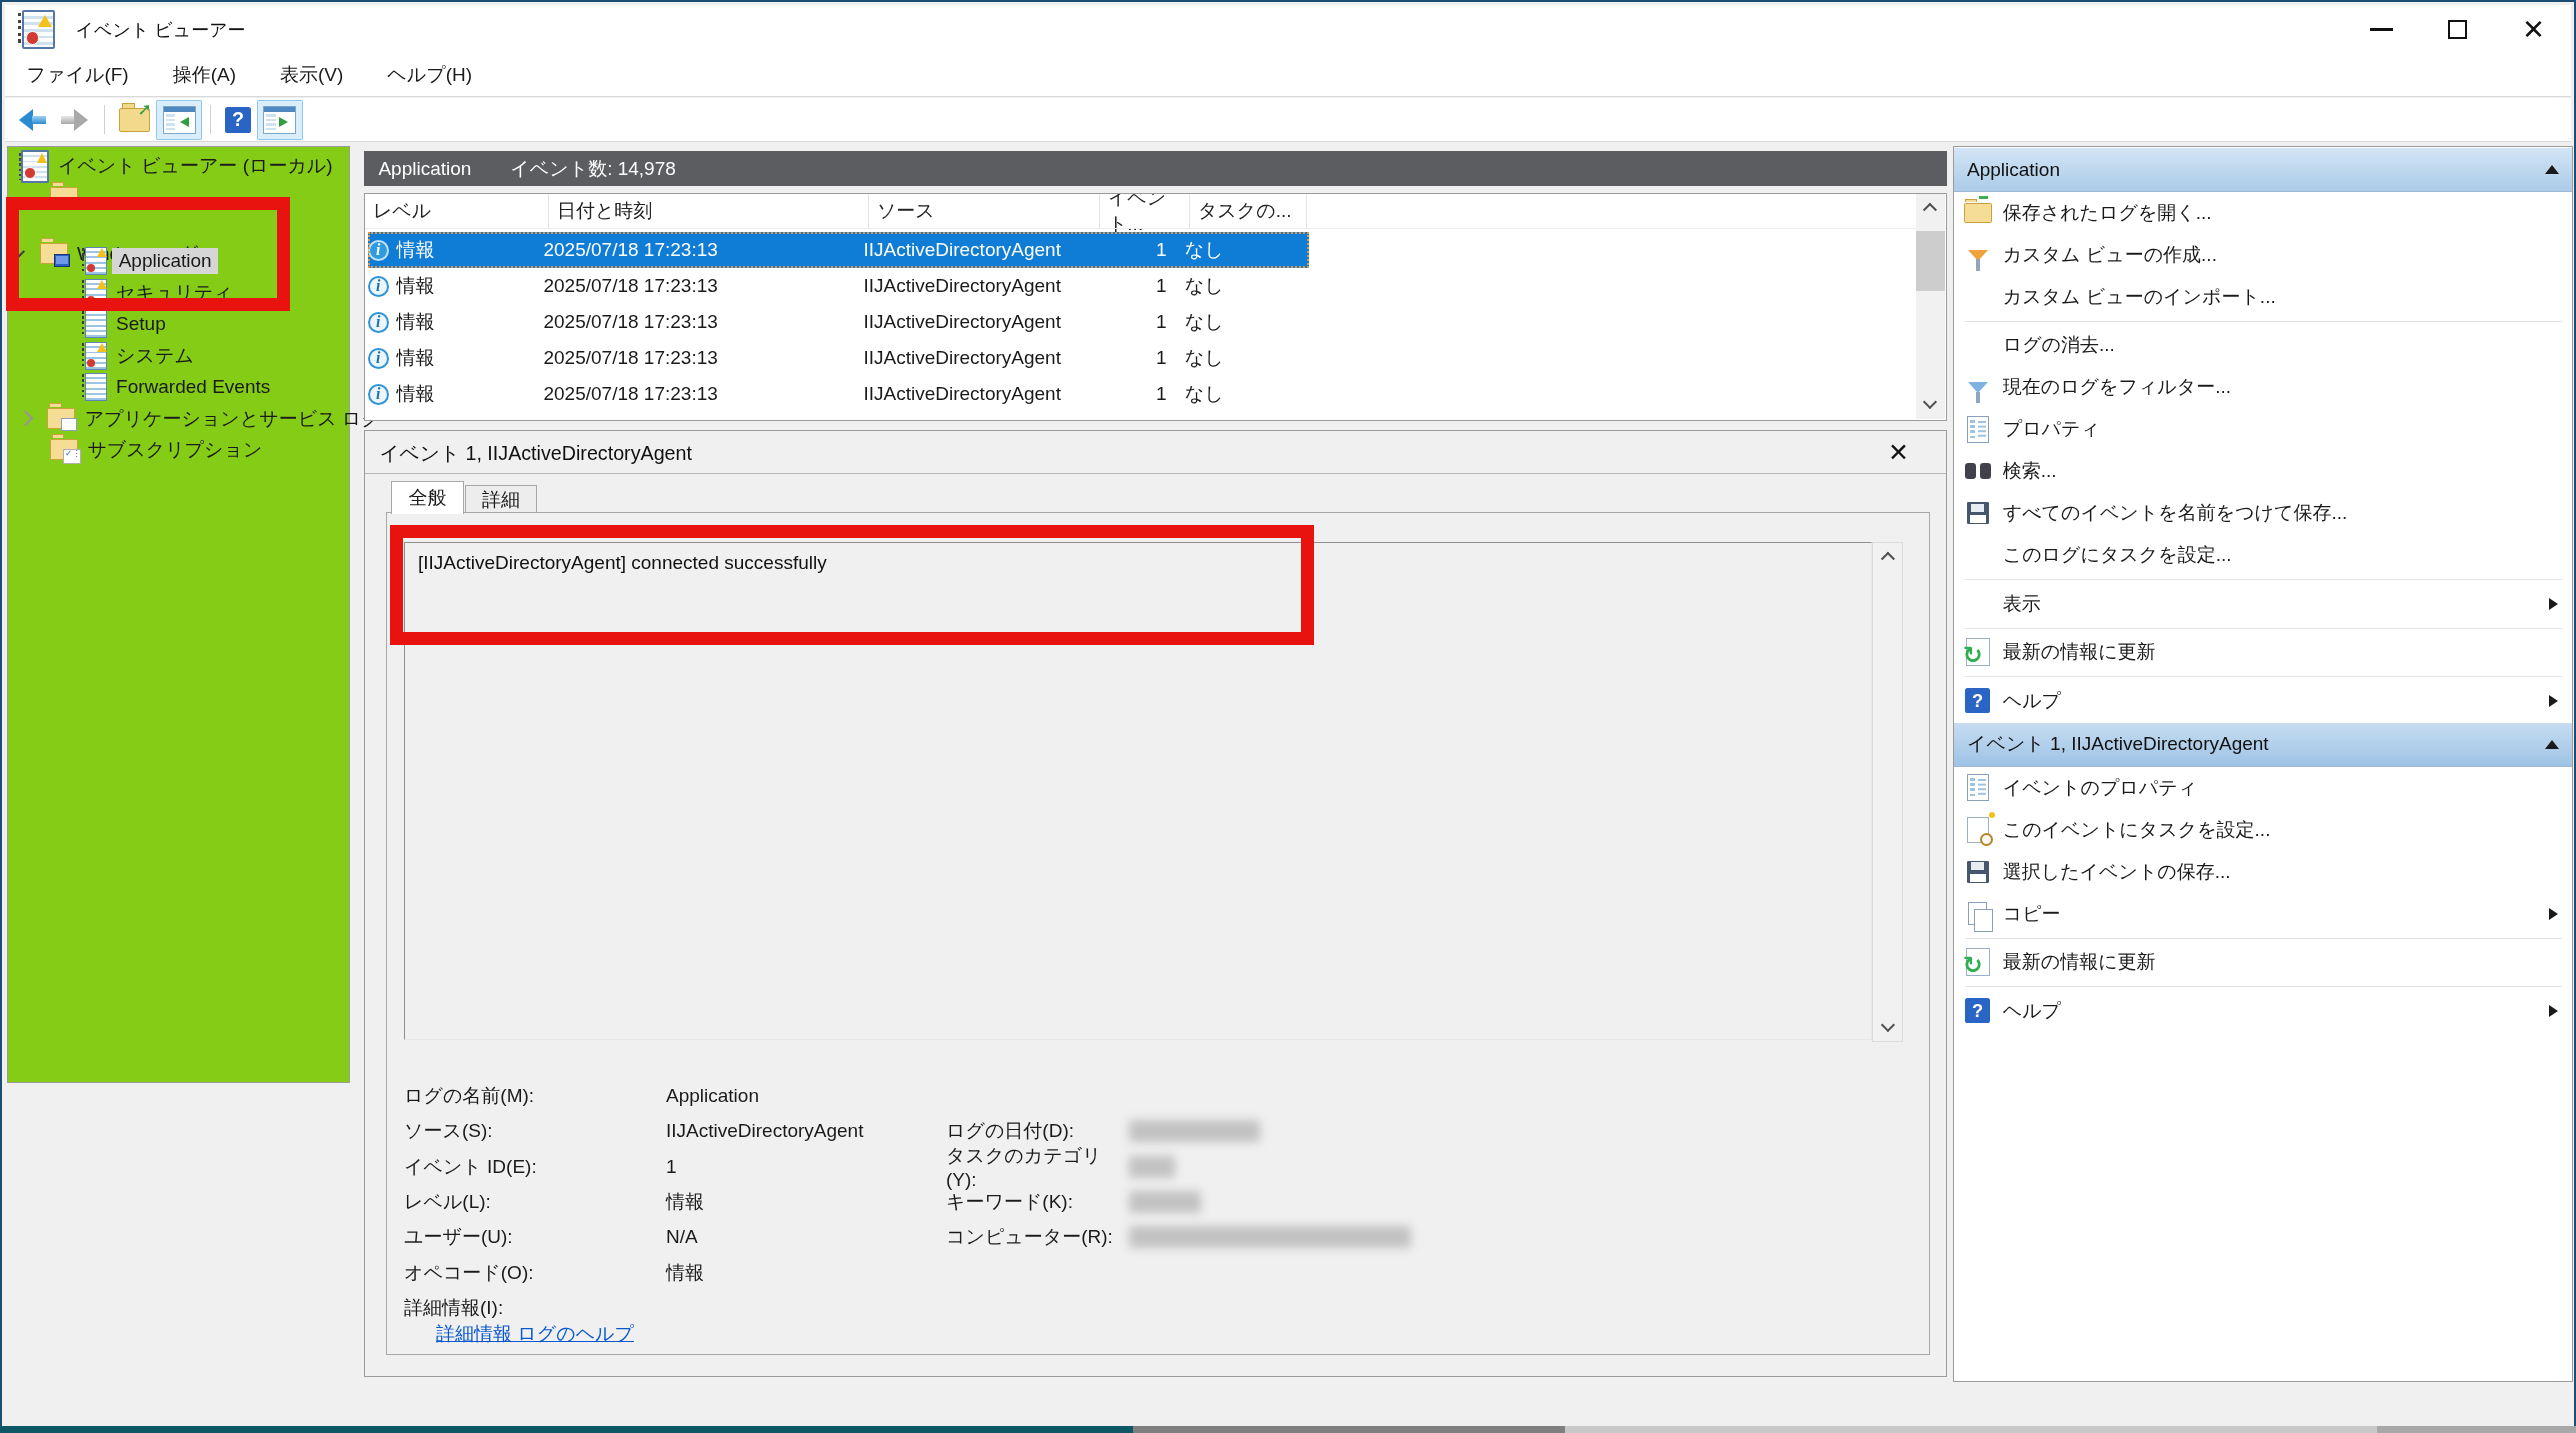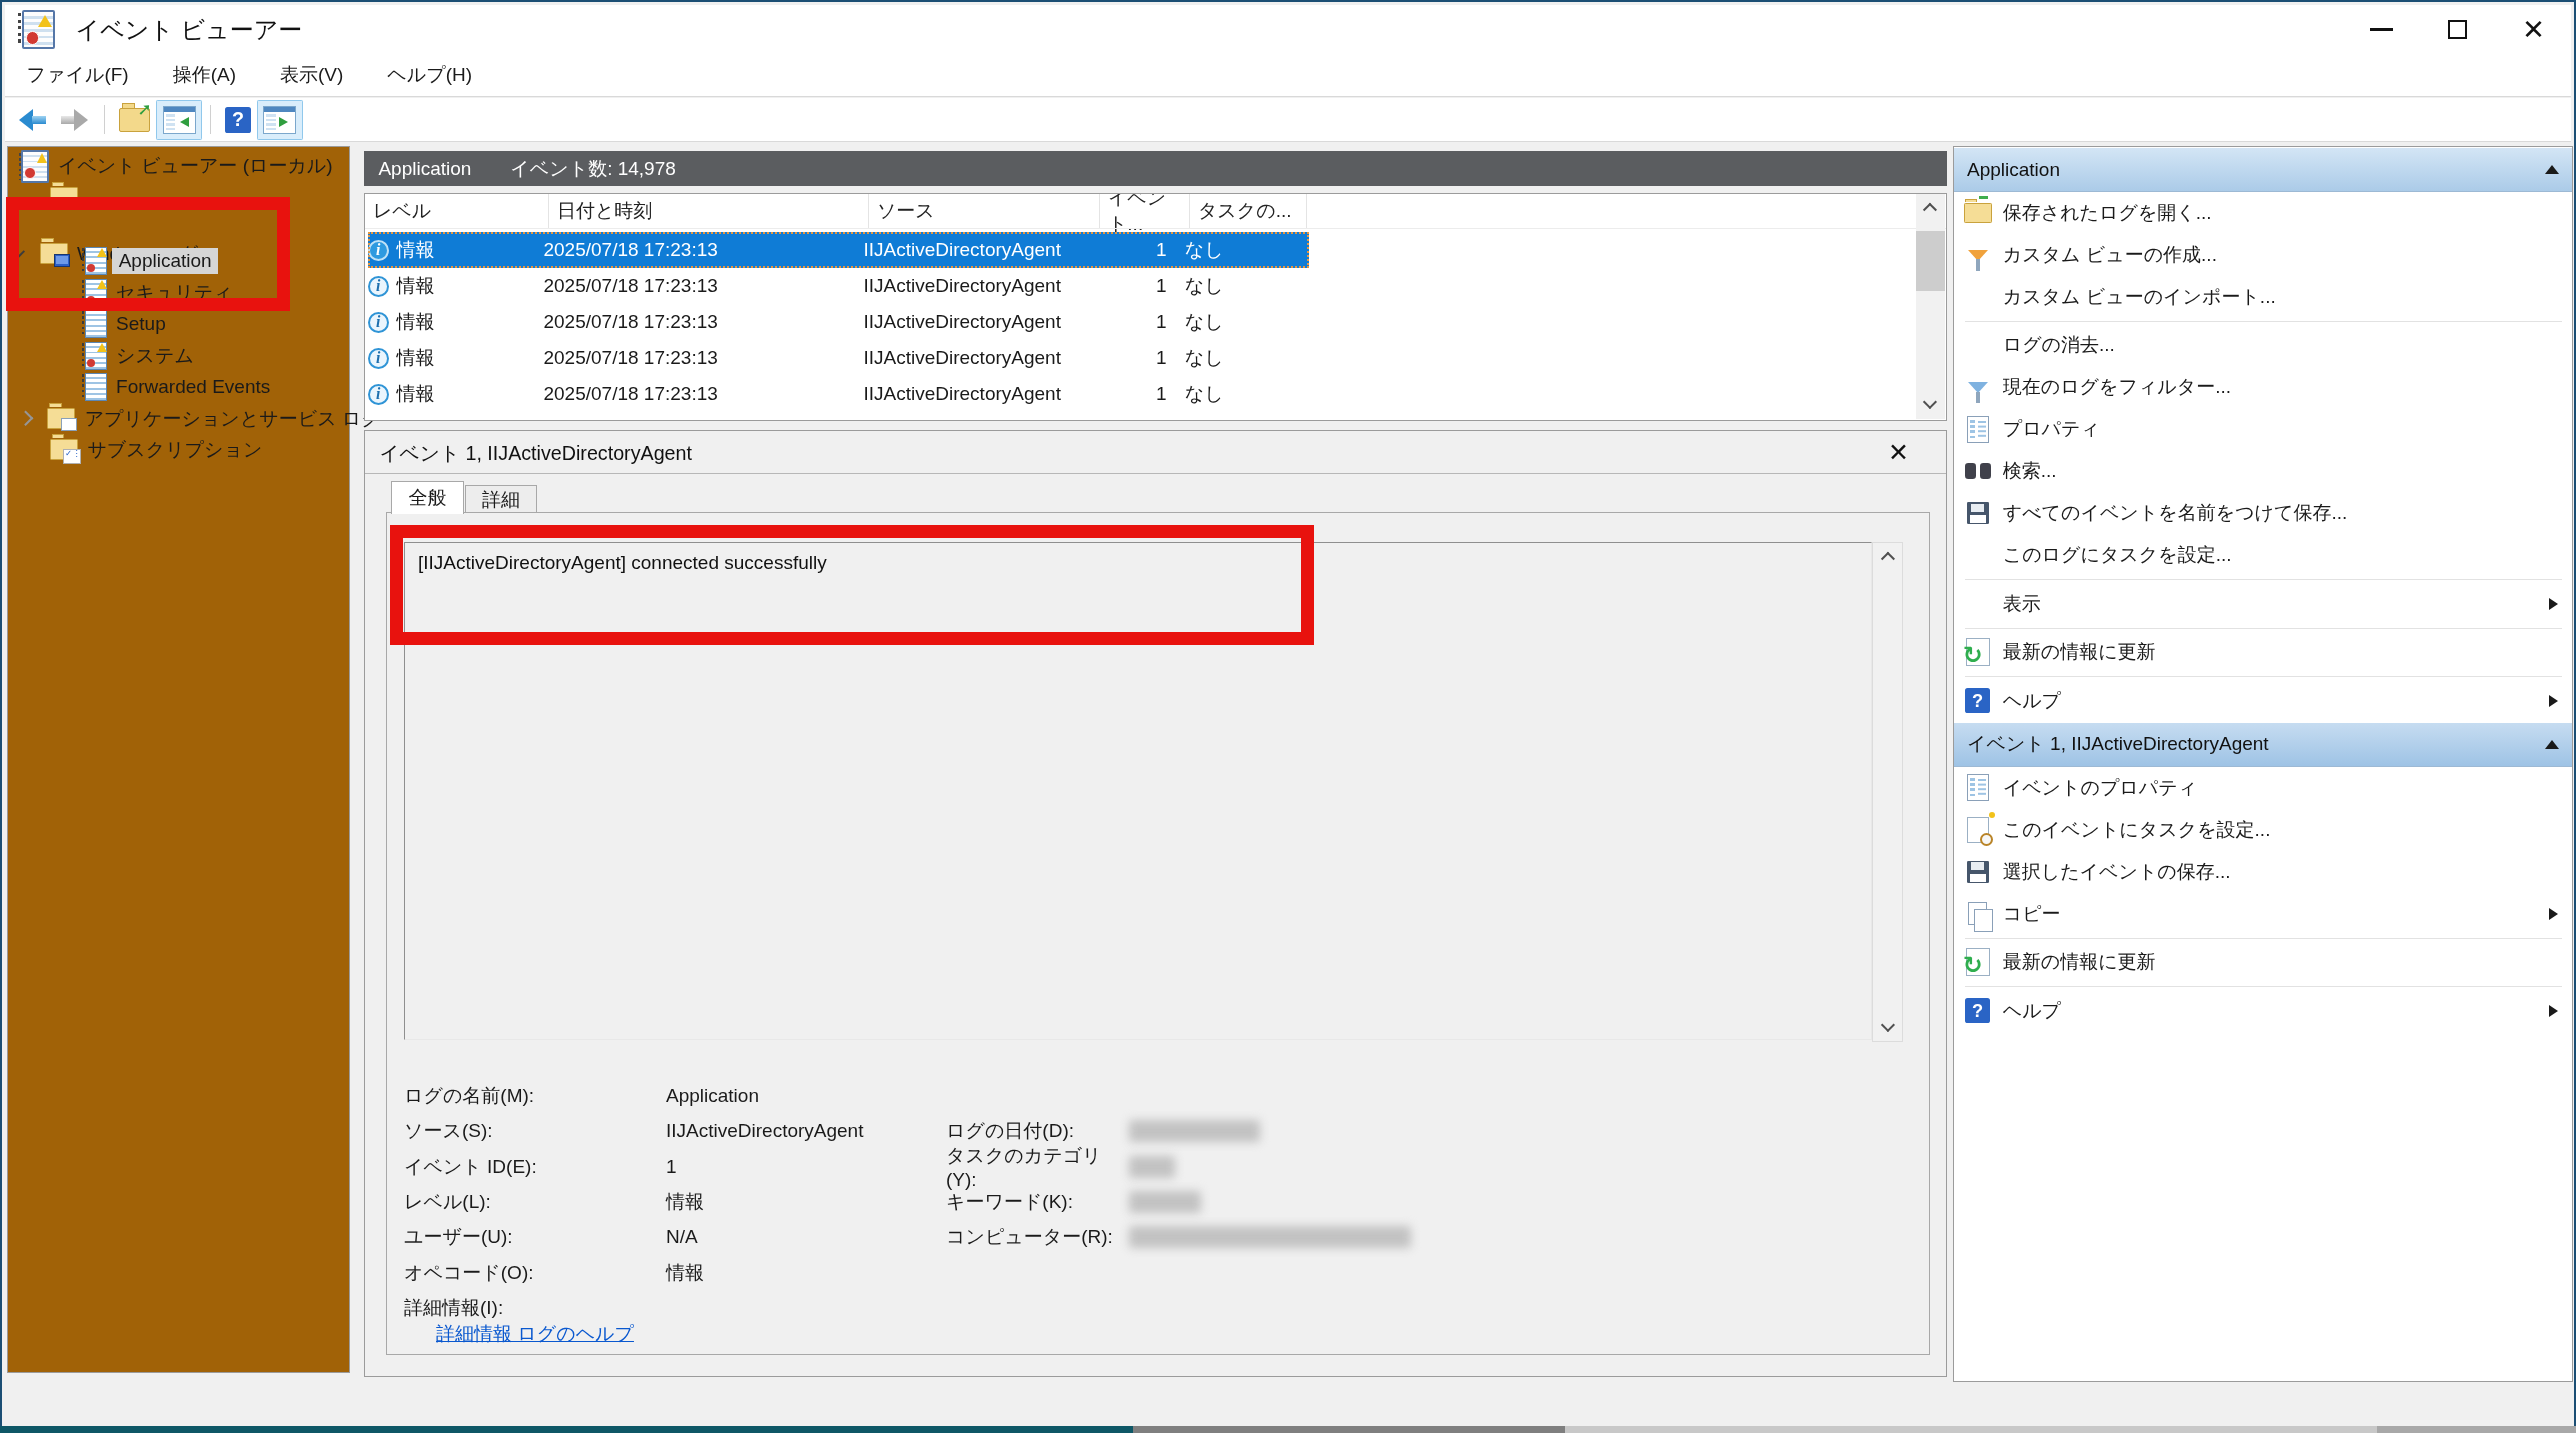--- a/index.html
+++ b/index.html
@@ -4,21 +4,21 @@
 <style>
   html,body{margin:0;padding:0;background:#f0f0f0;}
   body{width:2576px;height:1433px;position:relative;font-family:"Liberation Sans","DejaVu Sans",sans-serif;font-size:19px;color:#1a1a1a;overflow:hidden;}
   #frame{position:absolute;inset:0;border:2.6px solid #1b4e74;border-bottom:none;box-sizing:border-box;background:#f0f0f0;}
   
   #titlebar{position:absolute;left:2.6px;top:2.6px;right:2.6px;height:50px;background:#fff;display:flex;align-items:center;}
   #appicon{width:29px;height:35px;margin-left:17px;position:relative;background:repeating-linear-gradient(#fdfdfd 0 3.9px,#cfe0ef 3.9px 6.6px);border:2px solid #5577a8;border-radius:2px;}
   #appicon::before{content:"";position:absolute;left:-5.2px;top:1.3px;bottom:1.3px;width:2.6px;background:repeating-linear-gradient(#444 0 3.3px,transparent 3.3px 6.6px);}
   #appicon .warn{position:absolute;right:0.7px;top:2.6px;width:0;height:0;border-left:7.2px solid transparent;border-right:7.2px solid transparent;border-bottom:12.4px solid #f2c21a;}
   #appicon .err{position:absolute;left:2px;bottom:2.6px;width:11.8px;height:11.8px;border-radius:50%;background:#d23a33;border:1.3px solid #fff;}
-  #title-text{margin-left:21px;font-size:24px;color:#111;}
+  #title-text{margin-left:21px;font-size:18px;color:#111;}
   #winbtns{margin-left:auto;display:flex;align-items:center;height:100%;}
   .winbtn{width:76px;height:100%;display:flex;align-items:center;justify-content:center;}
   .glyph-min{width:23.6px;height:2.6px;background:#111;}
   .glyph-max{width:19.7px;height:19.7px;border:2.6px solid #111;box-sizing:border-box;}
   .glyph-close{font-size:27.5px;color:#111;line-height:1;}
   
   #menubar{position:absolute;left:2.6px;top:52px;right:2.6px;height:42px;background:#fff;display:flex;align-items:flex-end;border-bottom:1.3px solid #d9d9d9;}
   .menu-item{padding:0 22px;height:100%;display:flex;align-items:center;}
   
   #toolbar{position:absolute;left:2.6px;top:96px;right:2.6px;height:43px;background:#fff;display:flex;align-items:center;border-bottom:1.3px solid #d9d9d9;}
@@ -36,21 +36,21 @@
   .ico-export::before{content:"";position:absolute;top:-5.2px;left:1.3px;width:11.8px;height:3.9px;background:#f3d98b;border:1.3px solid #c9a23d;border-bottom:none;}
   .ico-export::after{content:"➚";position:absolute;right:-2.6px;top:-9.2px;color:#2f9e3f;font-size:17px;font-weight:bold;}
   .ico-console{width:31px;height:26px;background:#fff;border:1.3px solid #7ba7cc;position:relative;}
   .ico-console::before{content:"";position:absolute;left:0;right:0;top:0;height:5.2px;background:#4f87c0;}
   .ico-console::after{content:"";position:absolute;left:2px;top:7.2px;bottom:2px;width:9.2px;background:repeating-linear-gradient(#cfe2f2 0 2.6px,#fff 2.6px 4.6px);}
   .ico-console .garr{position:absolute;width:0;height:0;top:10.5px;border-top:5.9px solid transparent;border-bottom:5.9px solid transparent;}
   .ico-console.left .garr{right:5.2px;border-right:9.2px solid #2f9e3f;}
   .ico-console.right .garr{left:14.4px;border-left:9.2px solid #2f9e3f;}
   .ico-help-q{width:26px;height:26px;background:#2a64c5;border-radius:2.6px;color:#fff;font-weight:bold;font-size:19.7px;display:flex;align-items:center;justify-content:center;}
   
-  #tree-pane{position:absolute;left:5.2px;top:144px;width:343px;height:1227px;background:#a16207;border:1.3px solid #9b9b9b;box-sizing:border-box;}
+  #tree-pane{position:absolute;left:5.2px;top:144px;width:343px;height:937px;background:#84cc16;border:1.3px solid #9b9b9b;box-sizing:border-box;}
   #center{position:absolute;left:362px;top:144px;width:1583px;height:1236px;}
   #action-pane{position:absolute;left:1951px;top:144px;width:620px;height:1236px;background:#fff;border:1.3px solid #9b9b9b;box-sizing:border-box;}
   
   .tree-row{position:absolute;height:31px;display:flex;align-items:center;white-space:nowrap;}
   .chev{width:8.5px;height:8.5px;border-right:2px solid #3c3c3c;border-bottom:2px solid #3c3c3c;transform:rotate(45deg);margin-top:-3.9px;}
   .chev.col{transform:rotate(-45deg);border-color:#969696;margin-top:0;}
   .i-evt{width:23.6px;height:29px;position:relative;background:repeating-linear-gradient(#fdfdfd 0 3.3px,#cfe0ef 3.3px 5.2px);border:2px solid #5577a8;border-radius:1.3px;flex:none;}
   .i-evt::before{content:"";position:absolute;left:-4.6px;top:1.3px;bottom:1.3px;width:2px;background:repeating-linear-gradient(#444 0 2.6px,transparent 2.6px 5.2px);}
   .i-evt .warn{position:absolute;right:0;top:1.3px;width:0;height:0;border-left:5.9px solid transparent;border-right:5.9px solid transparent;border-bottom:10.5px solid #f2c21a;}
   .i-evt .err{position:absolute;left:1.3px;bottom:2px;width:9.8px;height:9.8px;border-radius:50%;background:#d23a33;border:1.3px solid #fff;}

